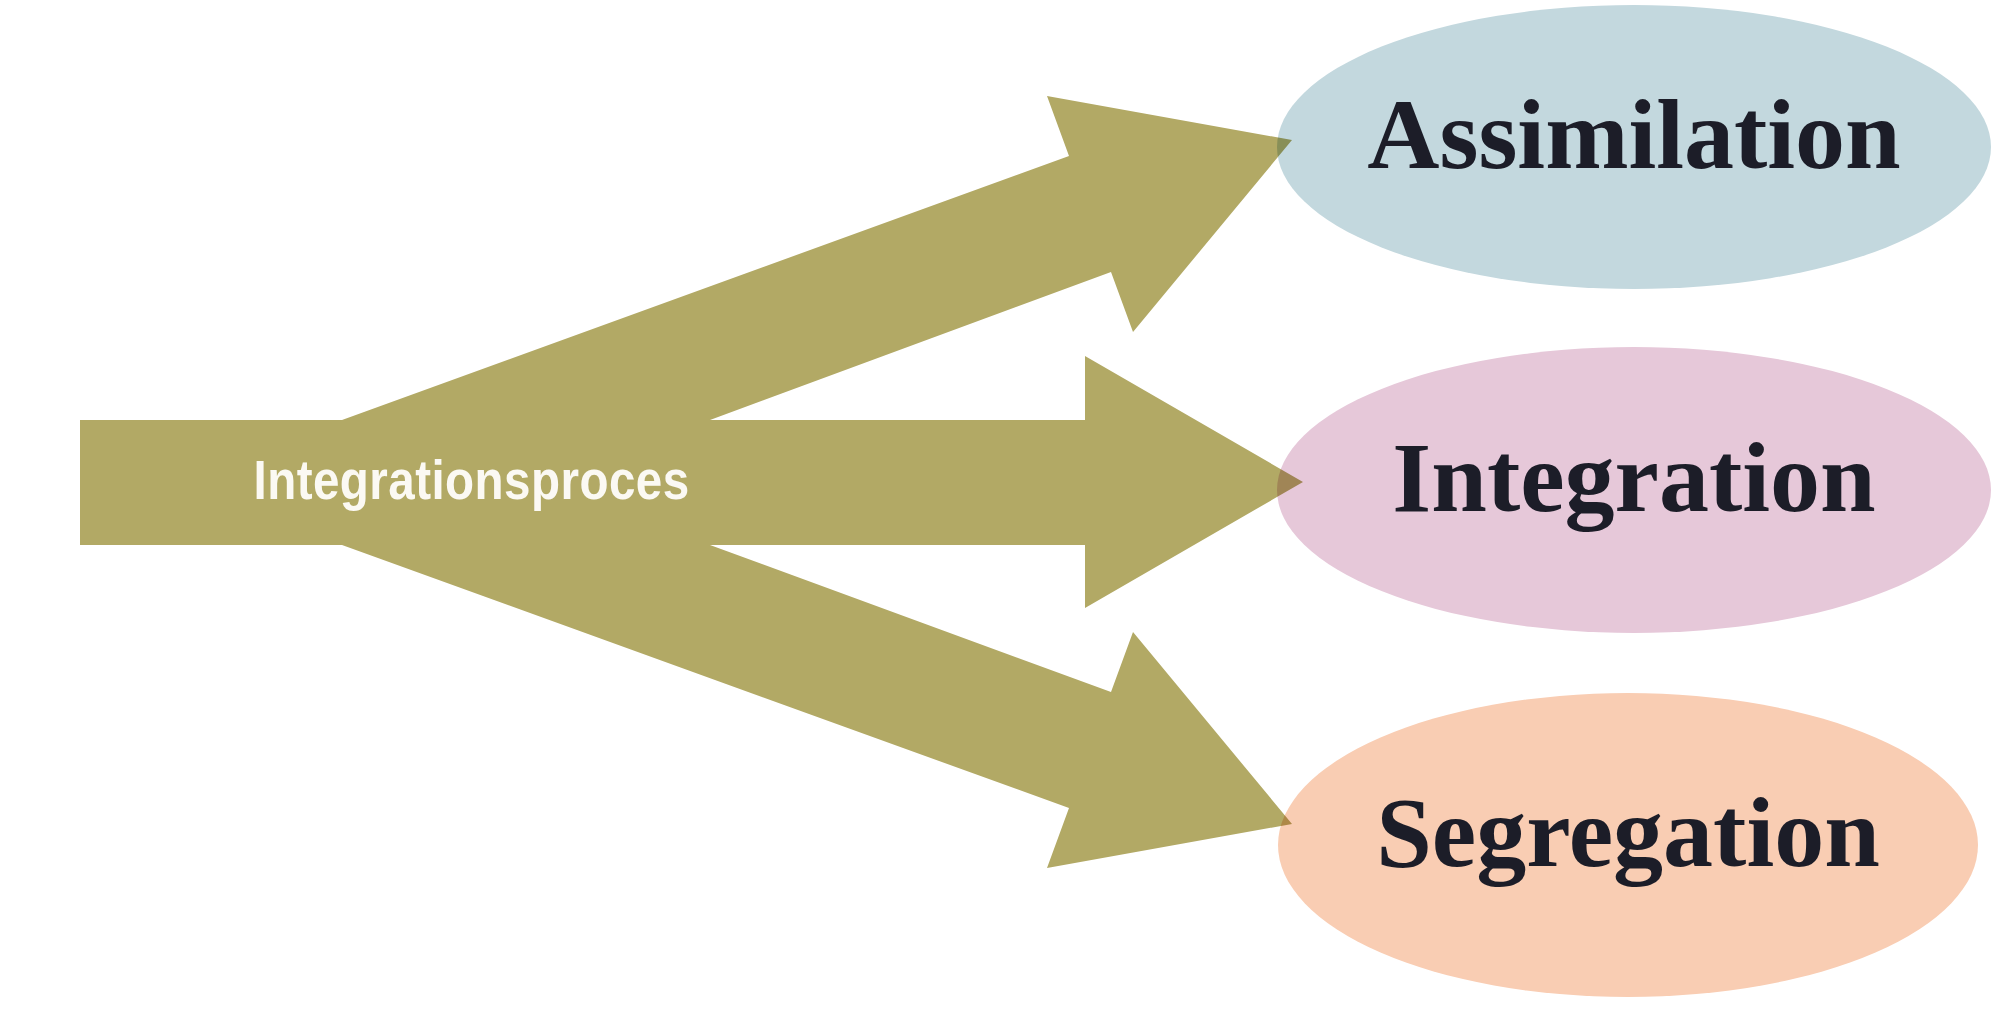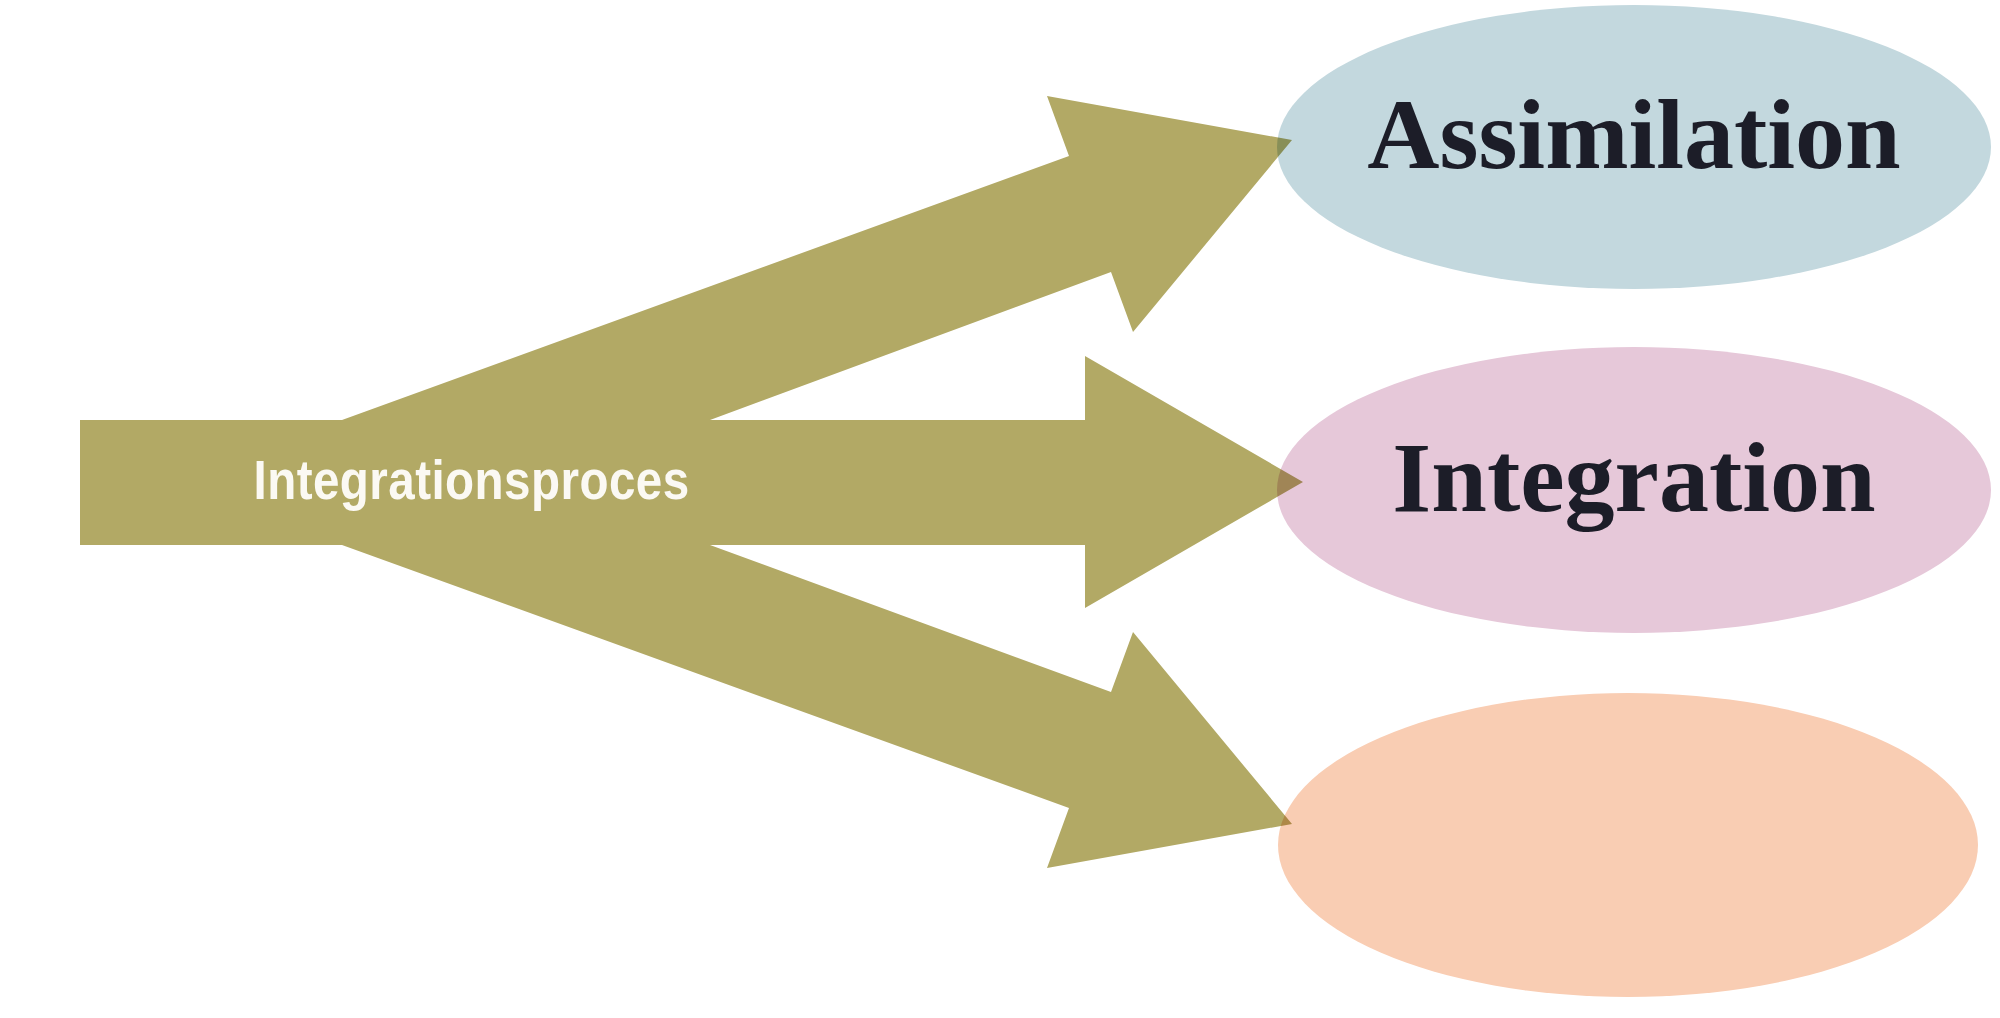--- a/index.html
+++ b/index.html
@@ -105,14 +105,17 @@
   </div>
 
   <div class="label label-integration node-label">
     <span>Assimilation</span>
   </div>
 
   <div class="label label-assimilation node-label">
     <span>Integration</span>
   </div>
 
+  <div class="label label-segregation node-label">
+    <span>Segregation</span>
+  </div>
 
 </div>
 
 </body></html>

